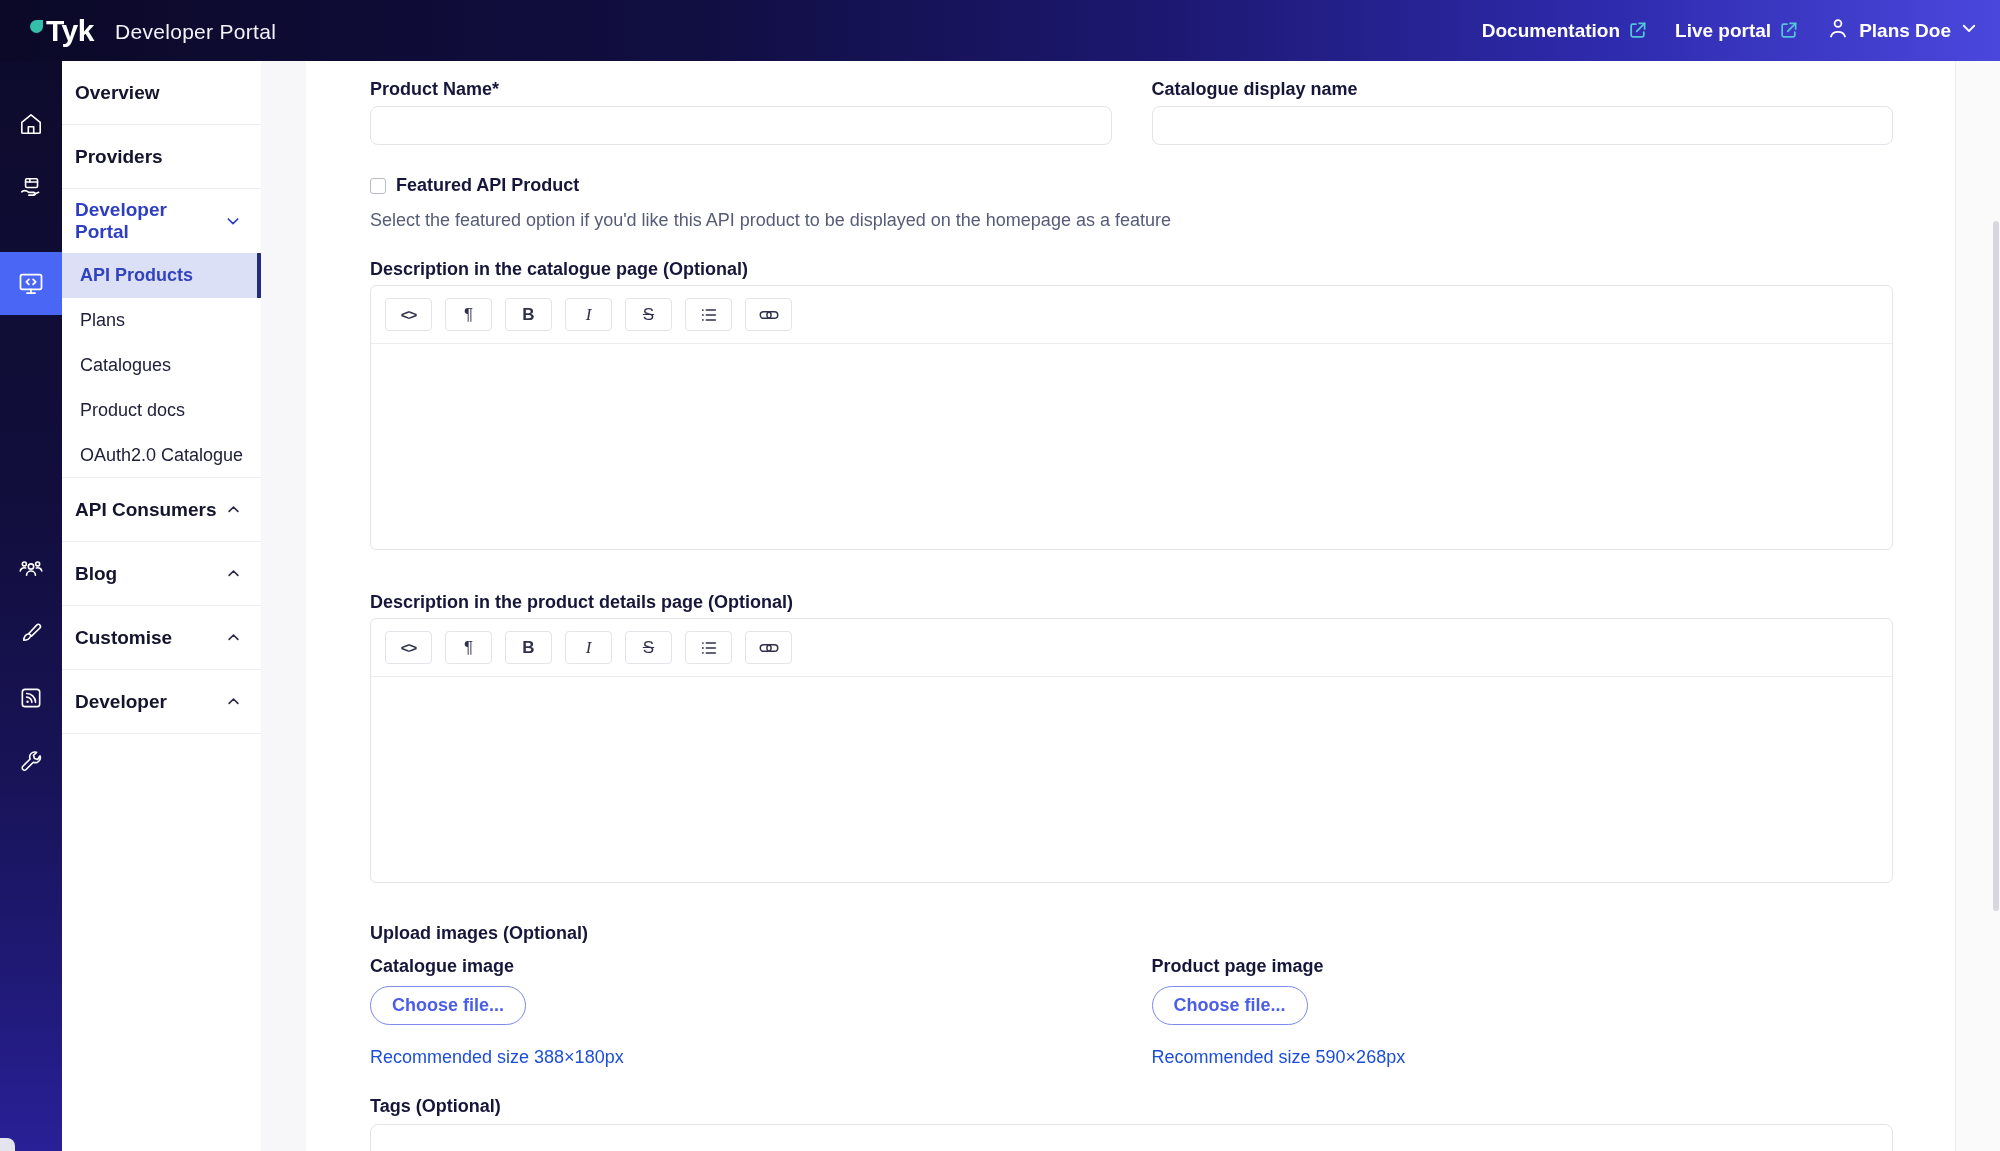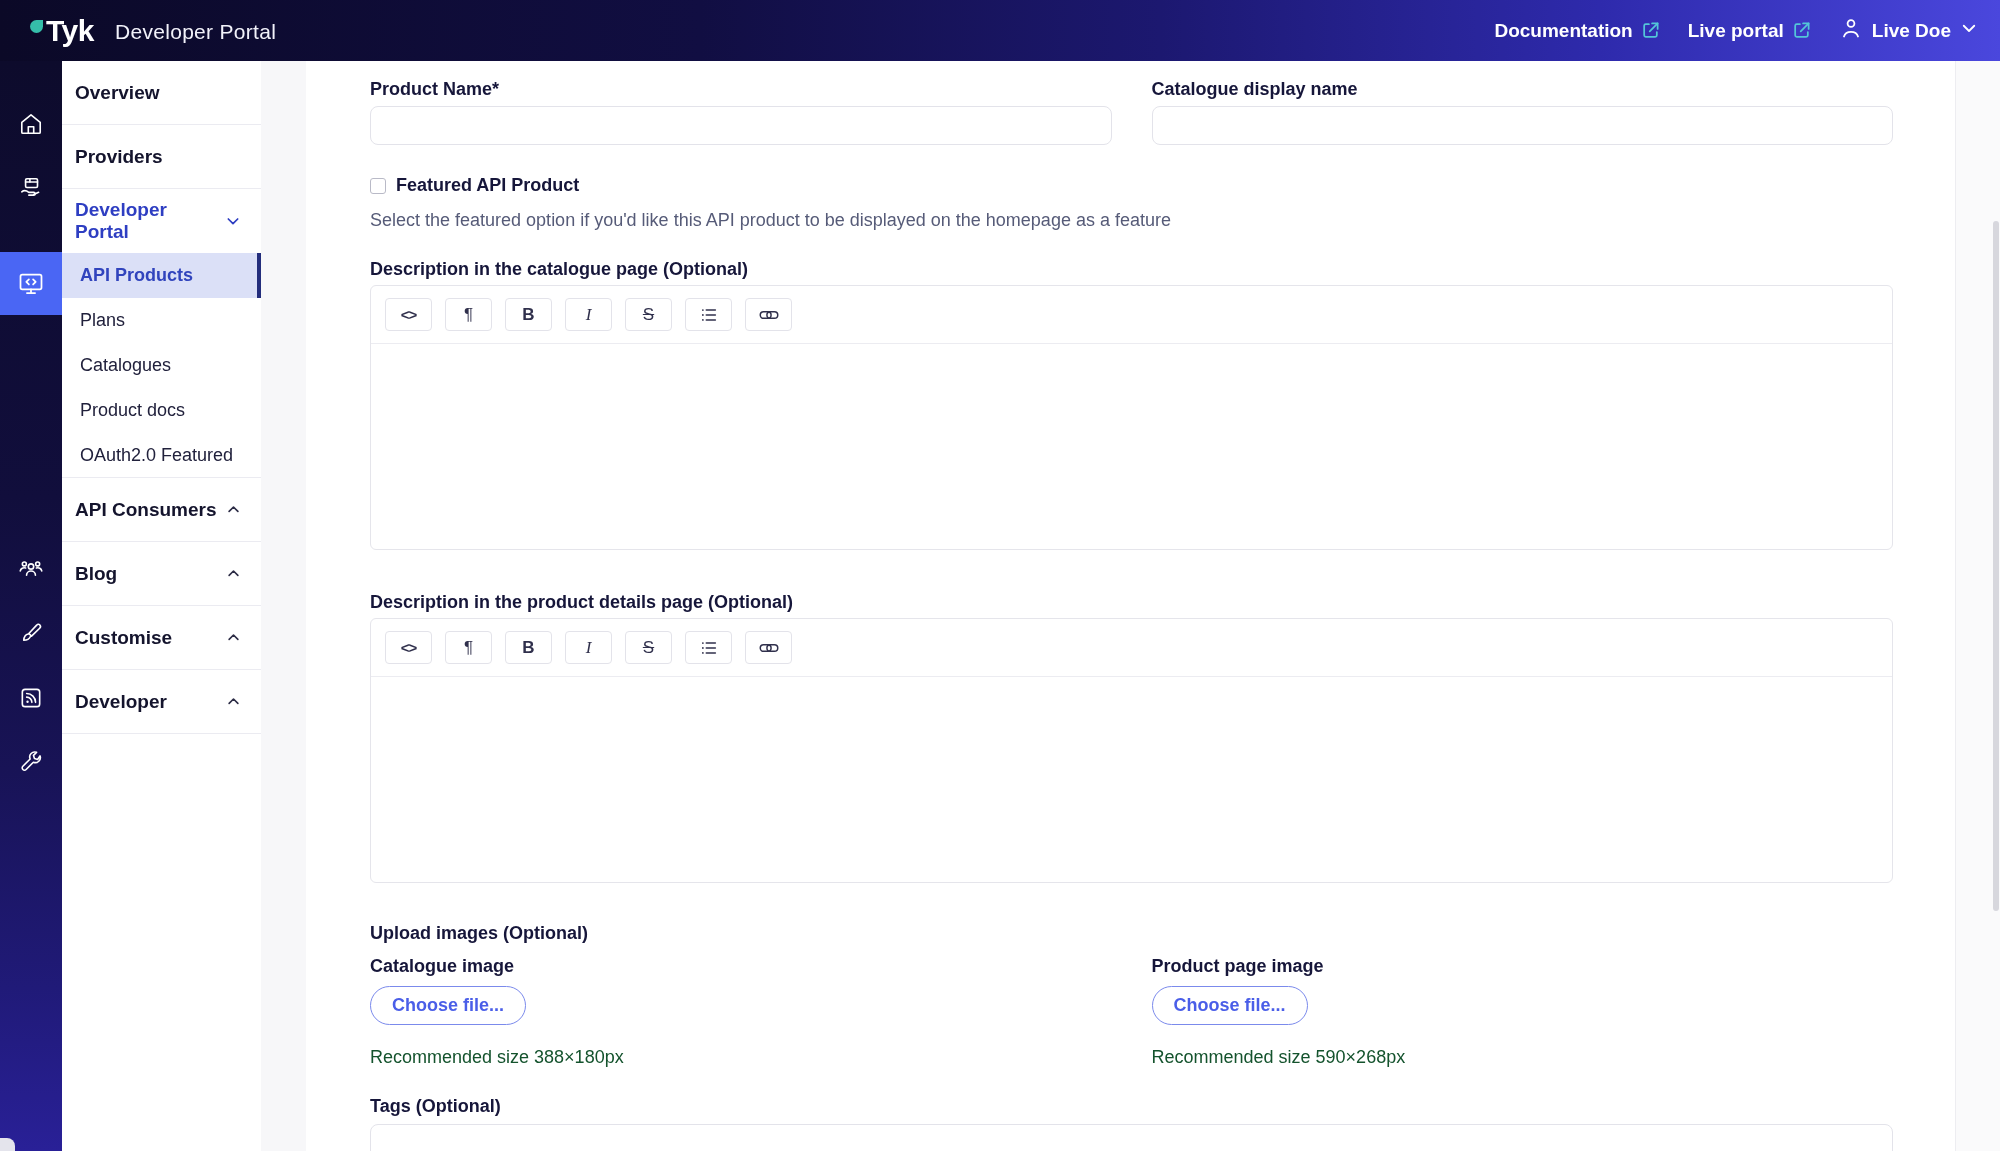--- a/index.html
+++ b/index.html
@@ -104,21 +104,21 @@
   .tbtn .g-strike { text-decoration:line-through; }
   .editor-body { height:205px; cursor:text; }
 
   .upload-title { margin-top:40px; font-size:18px; font-weight:700; color:#16163a; }
   .upload-label { margin-top:12px; font-size:18px; font-weight:700; color:#16163a; }
   .choose-btn {
     margin-top:9px; display:inline-block; padding:8px 21px; background:#fff;
     border:1px solid #7b8aec; border-radius:20px; color:#4a5ee8;
     font-size:18px; font-weight:600; cursor:pointer; font-family:"Liberation Sans", sans-serif;
   }
-  .rec-size { margin-top:22px; font-size:18px; color:#14532d; }
+  .rec-size { margin-top:22px; font-size:18px; color:#1d4ed8; }
 
   .tags-label { margin-top:28px; font-size:18px; font-weight:700; color:#16163a; }
   .tags-input { height:42px; }
 </style>
 </head>
 <body>
 
 <div class="header">
   <div class="brand">
     <div class="logo">
@@ -148,21 +148,21 @@
         </svg>
       </span>
     </div>
     <div class="hdr-user">
       <span>
         <svg width="24" height="24" viewBox="0 0 24 24" fill="none" stroke="#ffffff" stroke-width="1.8" stroke-linecap="round">
           <circle cx="12" cy="7.5" r="3.4"></circle>
           <path d="M5 20.5 a7.2 6 0 0 1 14 0"></path>
         </svg>
       </span>
-      <span>Live Doe</span>
+      <span>Plans Doe</span>
       <span>
         <svg width="18" height="18" viewBox="0 0 24 24" fill="none" stroke="#ffffff" stroke-width="2.4" stroke-linecap="round" stroke-linejoin="round">
           <polyline points="5,9 12,16 19,9"></polyline>
         </svg>
       </span>
     </div>
   </div>
 </div>
 
 <div class="rail">
@@ -243,21 +243,21 @@
   <div class="nav-sub">
     <span>Plans</span>
   </div>
   <div class="nav-sub">
     <span>Catalogues</span>
   </div>
   <div class="nav-sub">
     <span>Product docs</span>
   </div>
   <div class="nav-sub nav-sep">
-    <span>OAuth2.0 Featured</span>
+    <span>OAuth2.0 Catalogue</span>
   </div>
   <div class="nav-row">
     <span>API Consumers</span>
     <span class="chev">
       <svg width="15" height="15" viewBox="0 0 24 24" fill="none" stroke="#2b2b45" stroke-width="2.6" stroke-linecap="round" stroke-linejoin="round">
         <polyline points="5,15 12,8 19,15"></polyline>
       </svg>
     </span>
   </div>
   <div class="nav-row">

